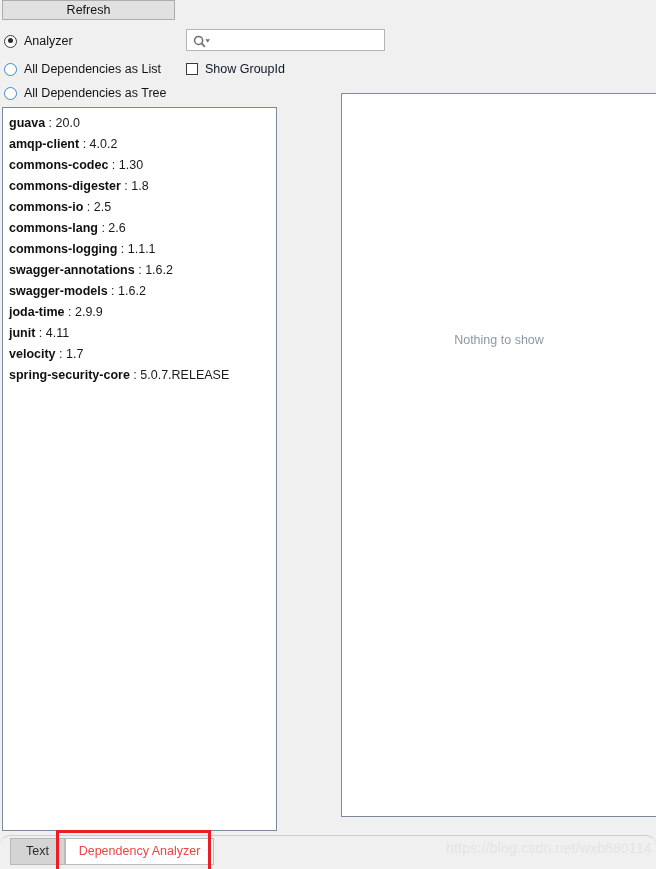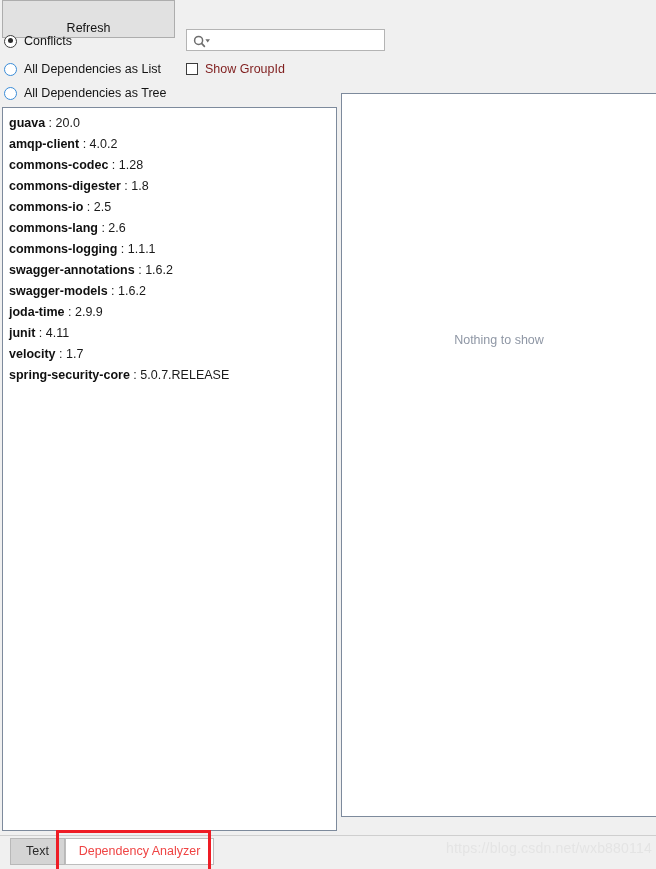--- a/index.html
+++ b/index.html
@@ -33,21 +33,21 @@
     height: 20px;
     background: #e1e1e1;
     border: 1px solid #adadad;
     box-sizing: border-box;
     font-family: "Liberation Sans", sans-serif;
     font-size: 12.5px;
     color: #141414;
     text-align: center;
     line-height: 18px;
     cursor: default;
-    padding: 18px;
+    padding: 0;
   }
 
   .radio-row {
     position: absolute;
     left: 4px;
     display: flex;
     align-items: center;
     height: 16px;
   }
   #radio-conflicts  { top: 33px; }
@@ -120,29 +120,29 @@
   .check-mark {
     width: 12px; height: 12px;
     border: 1.3px solid #3c3c3c;
     background: #ffffff;
     box-sizing: border-box;
     margin-right: 7px;
     flex: 0 0 auto;
   }
   .check-label {
     font-size: 12.5px;
-    color: #7f1d1d;
+    color: #0f172a;
     white-space: nowrap;
   }
 
   
   #left-panel {
     position: absolute;
     left: 2px; top: 107px;
-    width: 335px;
+    width: 275px;
     height: 724px;
     background: #ffffff;
     border: 1px solid #7d8a9c;
     box-sizing: border-box;
     overflow: hidden;
   }
   #dependency-list {
     list-style: none;
     margin: 0;
     padding: 5px 0 0 6px;
@@ -186,20 +186,21 @@
   }
 
   
   #tabbar {
     position: absolute;
     left: 0; top: 835px;
     width: 656px;
     height: 34px;
     background: #f0f0f0;
     border-top: 1px solid #cfcfcf;
+    border-radius: 10px;
   }
   #tab-text {
     position: absolute;
     left: 10px; top: 2px;
     width: 55px;
     height: 27px;
     background: #d4d4d4;
     border: 1px solid #b8b8b8;
     box-sizing: border-box;
     text-align: center;
@@ -240,21 +241,21 @@
 </style>
 </head>
 <body>
 
 <div id="toolbar">
 
   <button id="refresh-button">Refresh</button>
 
   <div class="radio-row" id="radio-conflicts">
     <span class="radio-mark on"></span>
-    <span class="radio-label">Conflicts</span>
+    <span class="radio-label">Analyzer</span>
   </div>
 
   <div class="radio-row" id="radio-list">
     <span class="radio-mark off"></span>
     <span class="radio-label">All Dependencies as List</span>
   </div>
 
   <div class="radio-row" id="radio-tree">
     <span class="radio-mark off"></span>
     <span class="radio-label">All Dependencies as Tree</span>
@@ -274,21 +275,21 @@
   <div id="checkbox-row">
     <span class="check-mark"></span>
     <span class="check-label">Show GroupId</span>
   </div>
 </div>
 
 <div id="left-panel">
   <ul id="dependency-list">
       <li><span class="dep-name">guava</span><span class="dep-sep"> : </span><span class="dep-version">20.0</span></li>
       <li><span class="dep-name">amqp-client</span><span class="dep-sep"> : </span><span class="dep-version">4.0.2</span></li>
-      <li><span class="dep-name">commons-codec</span><span class="dep-sep"> : </span><span class="dep-version">1.28</span></li>
+      <li><span class="dep-name">commons-codec</span><span class="dep-sep"> : </span><span class="dep-version">1.30</span></li>
       <li><span class="dep-name">commons-digester</span><span class="dep-sep"> : </span><span class="dep-version">1.8</span></li>
       <li><span class="dep-name">commons-io</span><span class="dep-sep"> : </span><span class="dep-version">2.5</span></li>
       <li><span class="dep-name">commons-lang</span><span class="dep-sep"> : </span><span class="dep-version">2.6</span></li>
       <li><span class="dep-name">commons-logging</span><span class="dep-sep"> : </span><span class="dep-version">1.1.1</span></li>
       <li><span class="dep-name">swagger-annotations</span><span class="dep-sep"> : </span><span class="dep-version">1.6.2</span></li>
       <li><span class="dep-name">swagger-models</span><span class="dep-sep"> : </span><span class="dep-version">1.6.2</span></li>
       <li><span class="dep-name">joda-time</span><span class="dep-sep"> : </span><span class="dep-version">2.9.9</span></li>
       <li><span class="dep-name">junit</span><span class="dep-sep"> : </span><span class="dep-version">4.11</span></li>
       <li><span class="dep-name">velocity</span><span class="dep-sep"> : </span><span class="dep-version">1.7</span></li>
       <li><span class="dep-name">spring-security-core</span><span class="dep-sep"> : </span><span class="dep-version">5.0.7.RELEASE</span></li>

